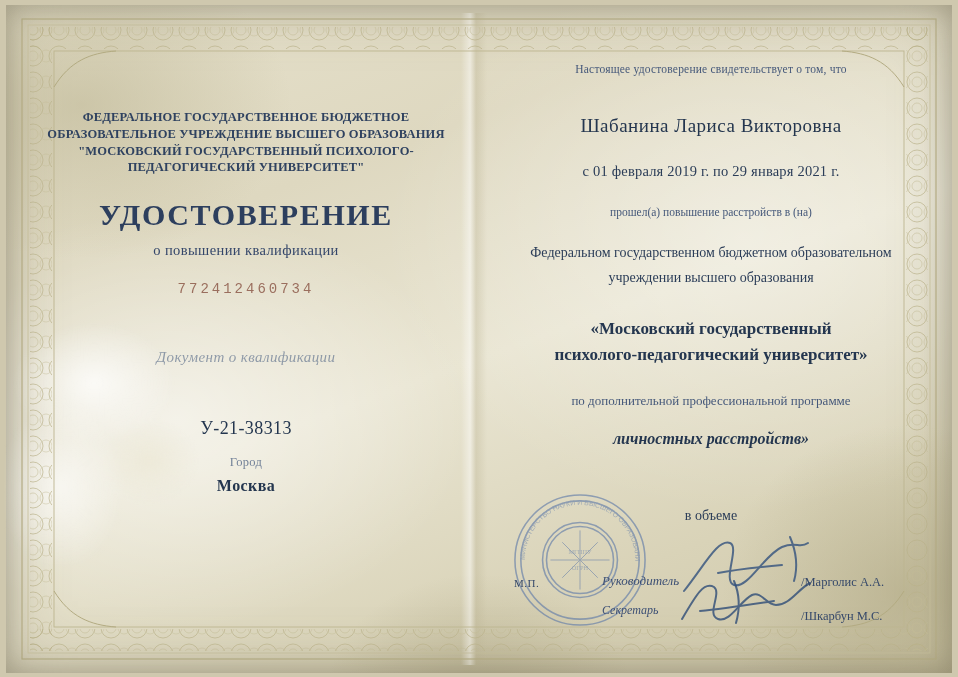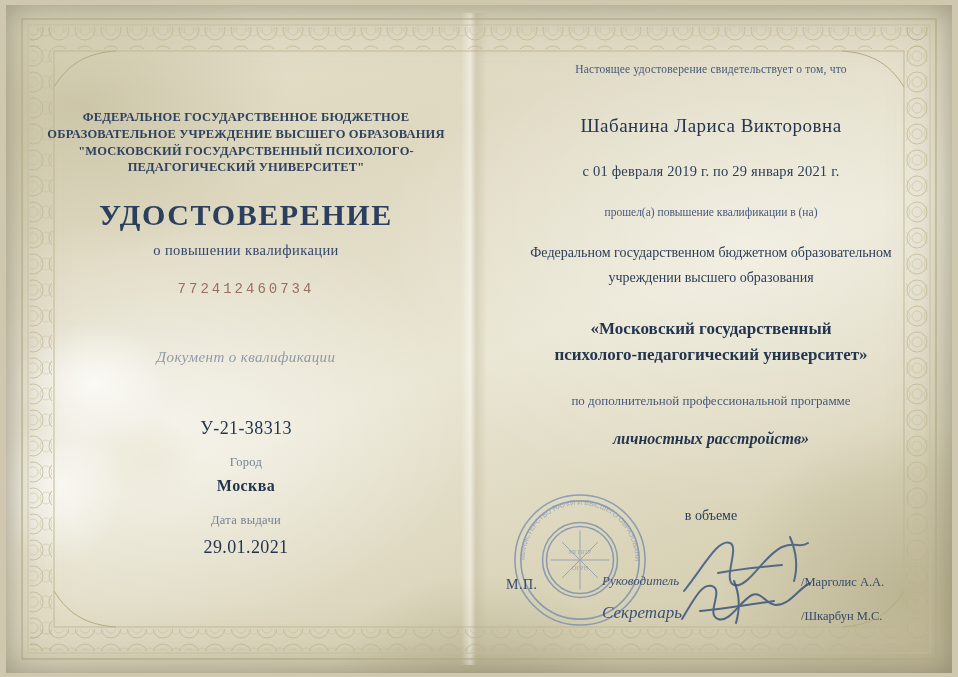--- a/index.html
+++ b/index.html
@@ -215,39 +215,39 @@
     position: absolute;
     left: 500px;
     top: 556px;
     width: 440px;
     height: 70px;
     font-size: 12.5px;
     color: #36496a;
   }
   .mp {
     position: absolute;
-    left: 0px;
+    left: 8px;
     top: 16px;
-    font-size: 14px;
+    font-size: 11px;
     letter-spacing: 0.5px;
   }
   .role-head {
     position: absolute;
     left: 96px;
     top: 12px;
     font-style: italic;
     font-size: 13px;
     color: #3d5075;
   }
   .role-sec {
     position: absolute;
     left: 96px;
     top: 42px;
     font-style: italic;
-    font-size: 17px;
+    font-size: 12px;
     color: #3d5075;
   }
   .name-head {
     position: absolute;
     left: 295px;
     top: 14px;
     font-size: 12.5px;
   }
   .name-sec {
     position: absolute;
@@ -340,31 +340,27 @@
 
       <div class="reg-block">
         <div class="field-value">У-21-38313</div>
       </div>
 
       <div class="city-block">
         <div class="field-label">Город</div>
         <div class="field-value">Москва</div>
       </div>
 
-      <div class="date-block">
-        <div class="field-label">Дата выдачи</div>
-        <div class="field-value">29.01.2021</div>
-      </div>
     </div>
 
     <div class="right">
       <div class="r-intro">Настоящее удостоверение свидетельствует о том, что</div>
       <div class="r-name">Шабанина Лариса Викторовна</div>
       <div class="r-period">с 01 февраля 2019 г. по 29 января 2021 г.</div>
-      <div class="r-passed">прошел(а) повышение квалификации в (на)</div>
+      <div class="r-passed">прошел(а) повышение расстройств в (на)</div>
       <div class="r-institution">
         <div>Федеральном государственном бюджетном образовательном</div>
         <div>учреждении высшего образования</div>
       </div>
       <div class="r-univ">
         <div>«Московский государственный</div>
         <div>психолого-педагогический университет»</div>
       </div>
       <div class="r-program-label">по дополнительной профессиональной программе</div>
       <div class="r-program">

